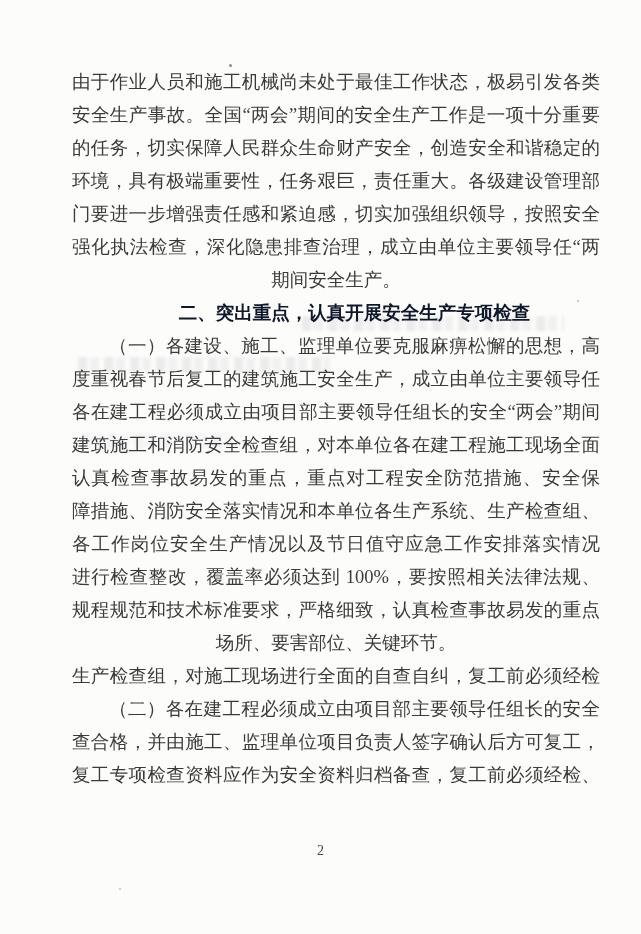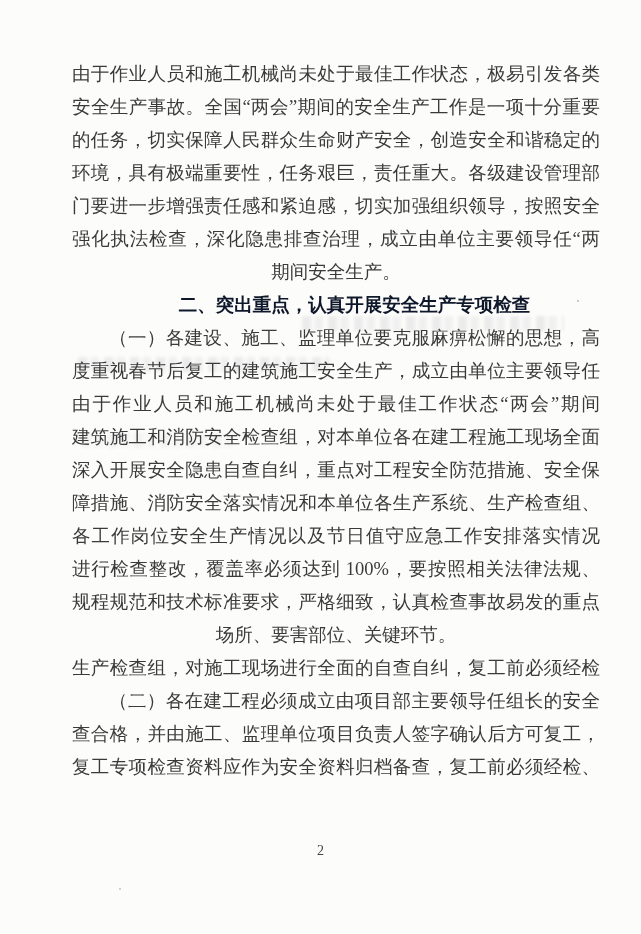--- a/index.html
+++ b/index.html
@@ -12,21 +12,21 @@
     width: 641px;
     height: 934px;
     background: #fcfcfb;
     overflow: hidden;
     font-family: "Liberation Serif", "DejaVu Serif", serif;
   }
   
   .textblock {
     position: absolute;
     left: 72px;
-    top: 58px;
+    top: 66px;
     width: 528px;
   }
   .line {
     height: 33px;
     line-height: 33px;
     font-size: 18.5px;
     color: #3a3a3a;
     overflow: hidden;
     text-align: center;
     -webkit-font-smoothing: antialiased;
@@ -96,23 +96,23 @@
       <div class="line justify">由于作业人员和施工机械尚未处于最佳工作状态，极易引发各类</div>
       <div class="line justify">安全生产事故。全国“两会”期间的安全生产工作是一项十分重要</div>
       <div class="line justify">的任务，切实保障人民群众生命财产安全，创造安全和谐稳定的</div>
       <div class="line justify">环境，具有极端重要性，任务艰巨，责任重大。各级建设管理部</div>
       <div class="line justify">门要进一步增强责任感和紧迫感，切实加强组织领导，按照安全</div>
       <div class="line justify">强化执法检查，深化隐患排查治理，成立由单位主要领导任“两会”</div>
       <div class="line">期间安全生产。</div>
       <div class="line indent bold">二、突出重点，认真开展安全生产专项检查</div>
       <div class="line justify indent">（一）各建设、施工、监理单位要克服麻痹松懈的思想，高</div>
       <div class="line justify">度重视春节后复工的建筑施工安全生产，成立由单位主要领导任</div>
-      <div class="line justify">由于作业人员和施工机械尚未处于最佳工作状态“两会”期间</div>
+      <div class="line justify">各在建工程必须成立由项目部主要领导任组长的安全“两会”期间</div>
       <div class="line justify">建筑施工和消防安全检查组，对本单位各在建工程施工现场全面</div>
-      <div class="line justify">深入开展安全隐患自查自纠，重点对工程安全防范措施、安全保</div>
+      <div class="line justify">认真检查事故易发的重点，重点对工程安全防范措施、安全保</div>
       <div class="line justify">障措施、消防安全落实情况和本单位各生产系统、生产检查组、</div>
       <div class="line justify">各工作岗位安全生产情况以及节日值守应急工作安排落实情况</div>
       <div class="line justify">进行检查整改，覆盖率必须达到 100%，要按照相关法律法规、</div>
       <div class="line justify">规程规范和技术标准要求，严格细致，认真检查事故易发的重点</div>
       <div class="line">场所、要害部位、关键环节。</div>
       <div class="line justify">生产检查组，对施工现场进行全面的自查自纠，复工前必须经检</div>
       <div class="line justify indent">（二）各在建工程必须成立由项目部主要领导任组长的安全</div>
       <div class="line justify">查合格，并由施工、监理单位项目负责人签字确认后方可复工，</div>
       <div class="line justify">复工专项检查资料应作为安全资料归档备查，复工前必须经检、未</div>
     </div>

